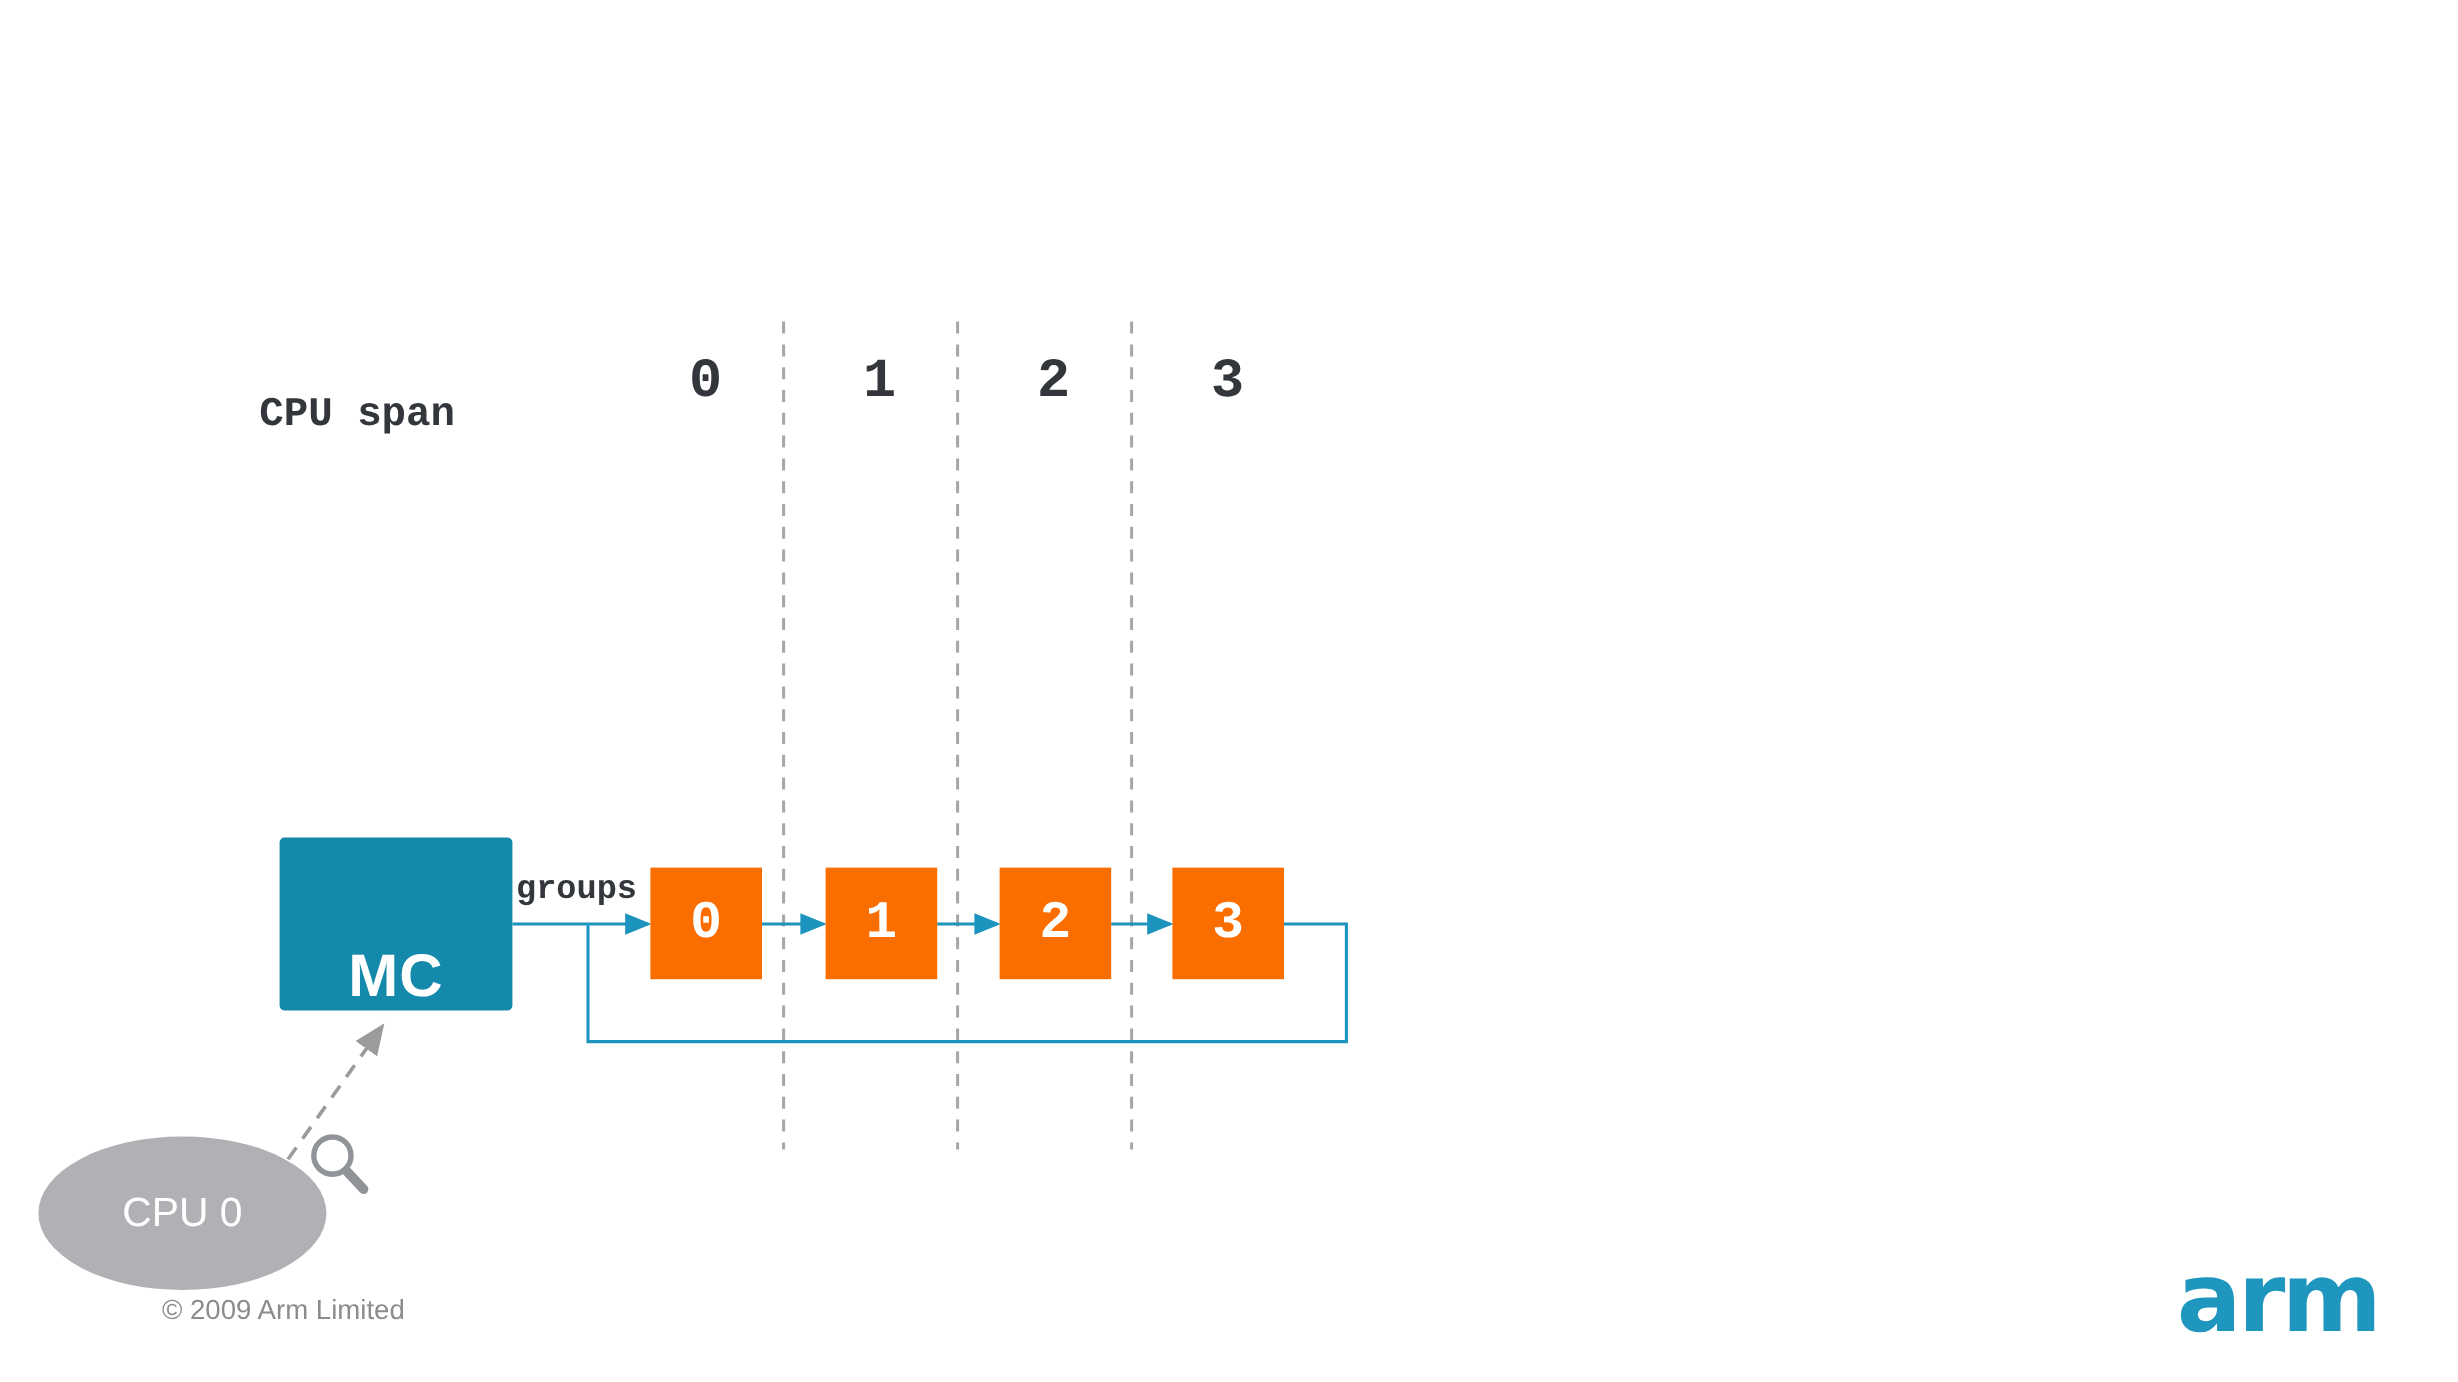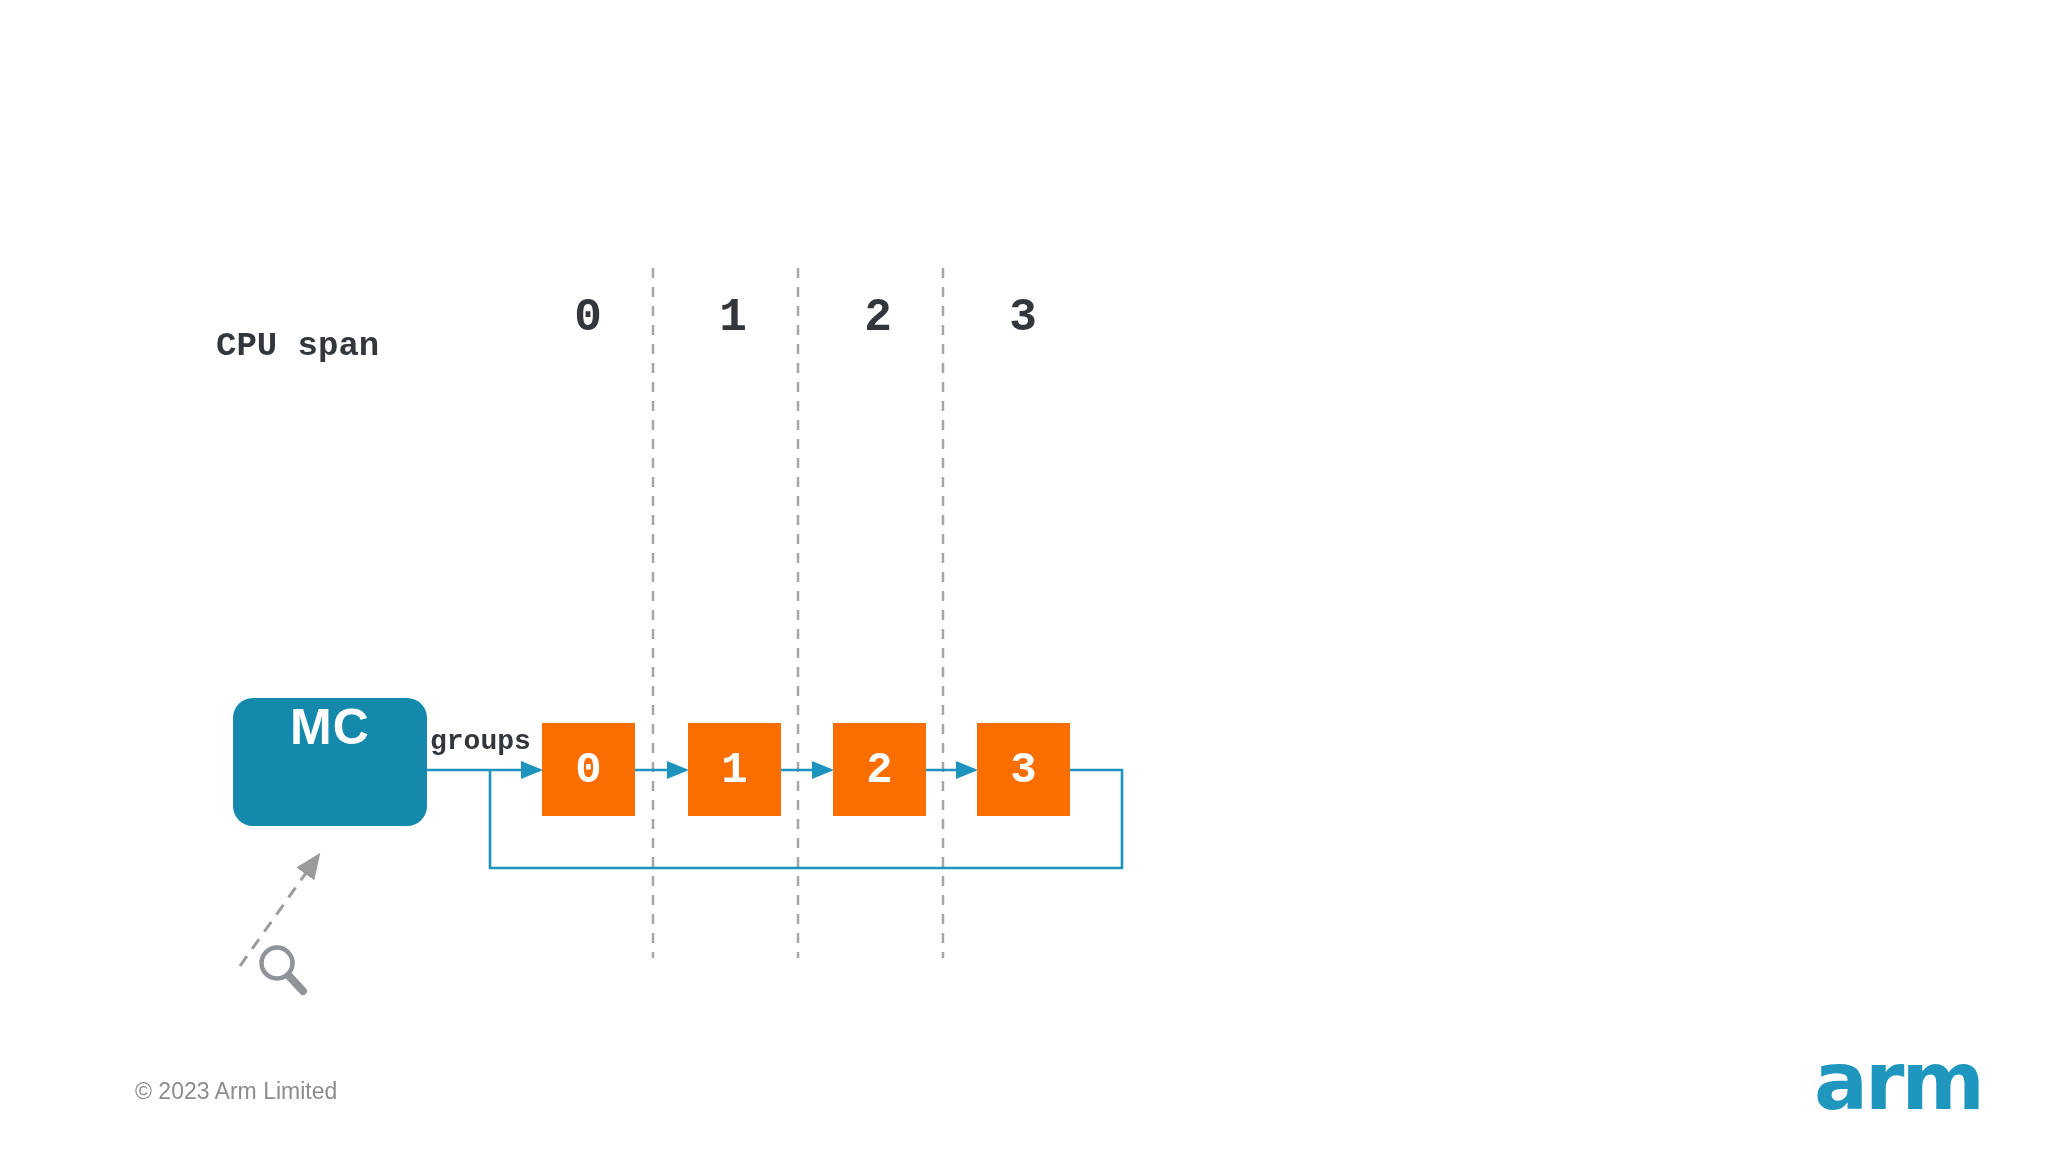--- a/index.html
+++ b/index.html
@@ -20,22 +20,22 @@
   }
   .mono{font-family:"Liberation Mono","DejaVu Sans Mono",monospace;font-weight:700;}
   .cpu-span-label{
     left:216px;top:288px;font-size:34px;color:var(--label-dark,#33373c);line-height:44px;margin-top:36px;
   }
   .cpu-col{
     top:292px;width:120px;text-align:center;font-size:46px;line-height:52px;
     color:var(--label-dark,#33373c);
   }
   .mc-box{
-    left:233px;top:698px;width:194px;height:128px;border-radius:20px;
-    background:var(--node-teal,#1489ab);display:flex;align-items:flex-start;justify-content:center;
+    left:233px;top:698px;width:194px;height:144px;border-radius:4px;
+    background:var(--node-teal,#1489ab);display:flex;align-items:flex-end;justify-content:center;
   }
   .mc-box .label{color:#fff;font-size:50px;font-weight:700;letter-spacing:1px;}
   .groups-label{
     left:430px;top:724px;width:106px;text-align:left;font-size:28px;line-height:36px;
     color:var(--label-dark,#33373c);
   }
   .group-box{
     top:723px;width:93px;height:93px;background:var(--group-orange,#fa6e00);
     display:flex;align-items:center;justify-content:center;
   }
@@ -115,17 +115,20 @@
   <div class="abs group-box" style="left:688px;">
     <span class="label mono">1</span>
   </div>
   <div class="abs group-box" style="left:833px;">
     <span class="label mono">2</span>
   </div>
   <div class="abs group-box" style="left:977px;">
     <span class="label mono">3</span>
   </div>
 
+  <div class="abs cpu-ellipse">
+    <span class="label">CPU 0</span>
+  </div>
 
-  <div class="abs copyright">© 2023 Arm Limited</div>
+  <div class="abs copyright">© 2009 Arm Limited</div>
   <div class="abs arm-logo">arm</div>
 
 </div>
 
 </body></html>

